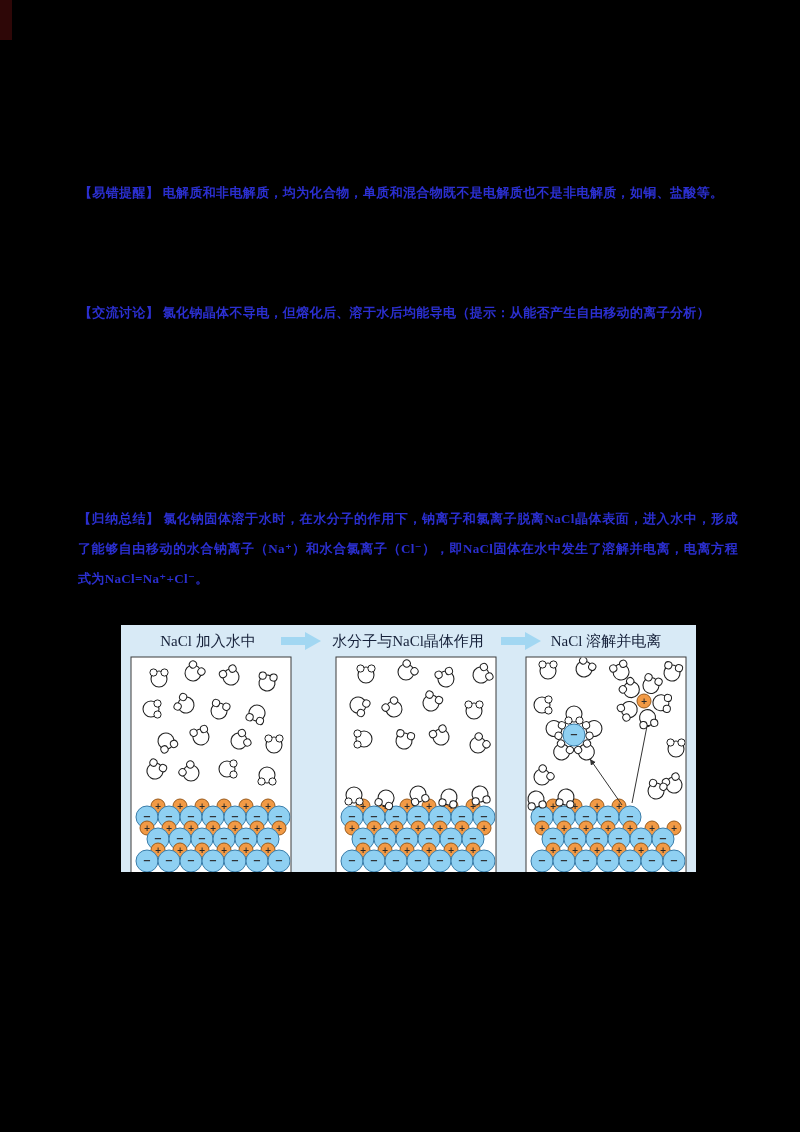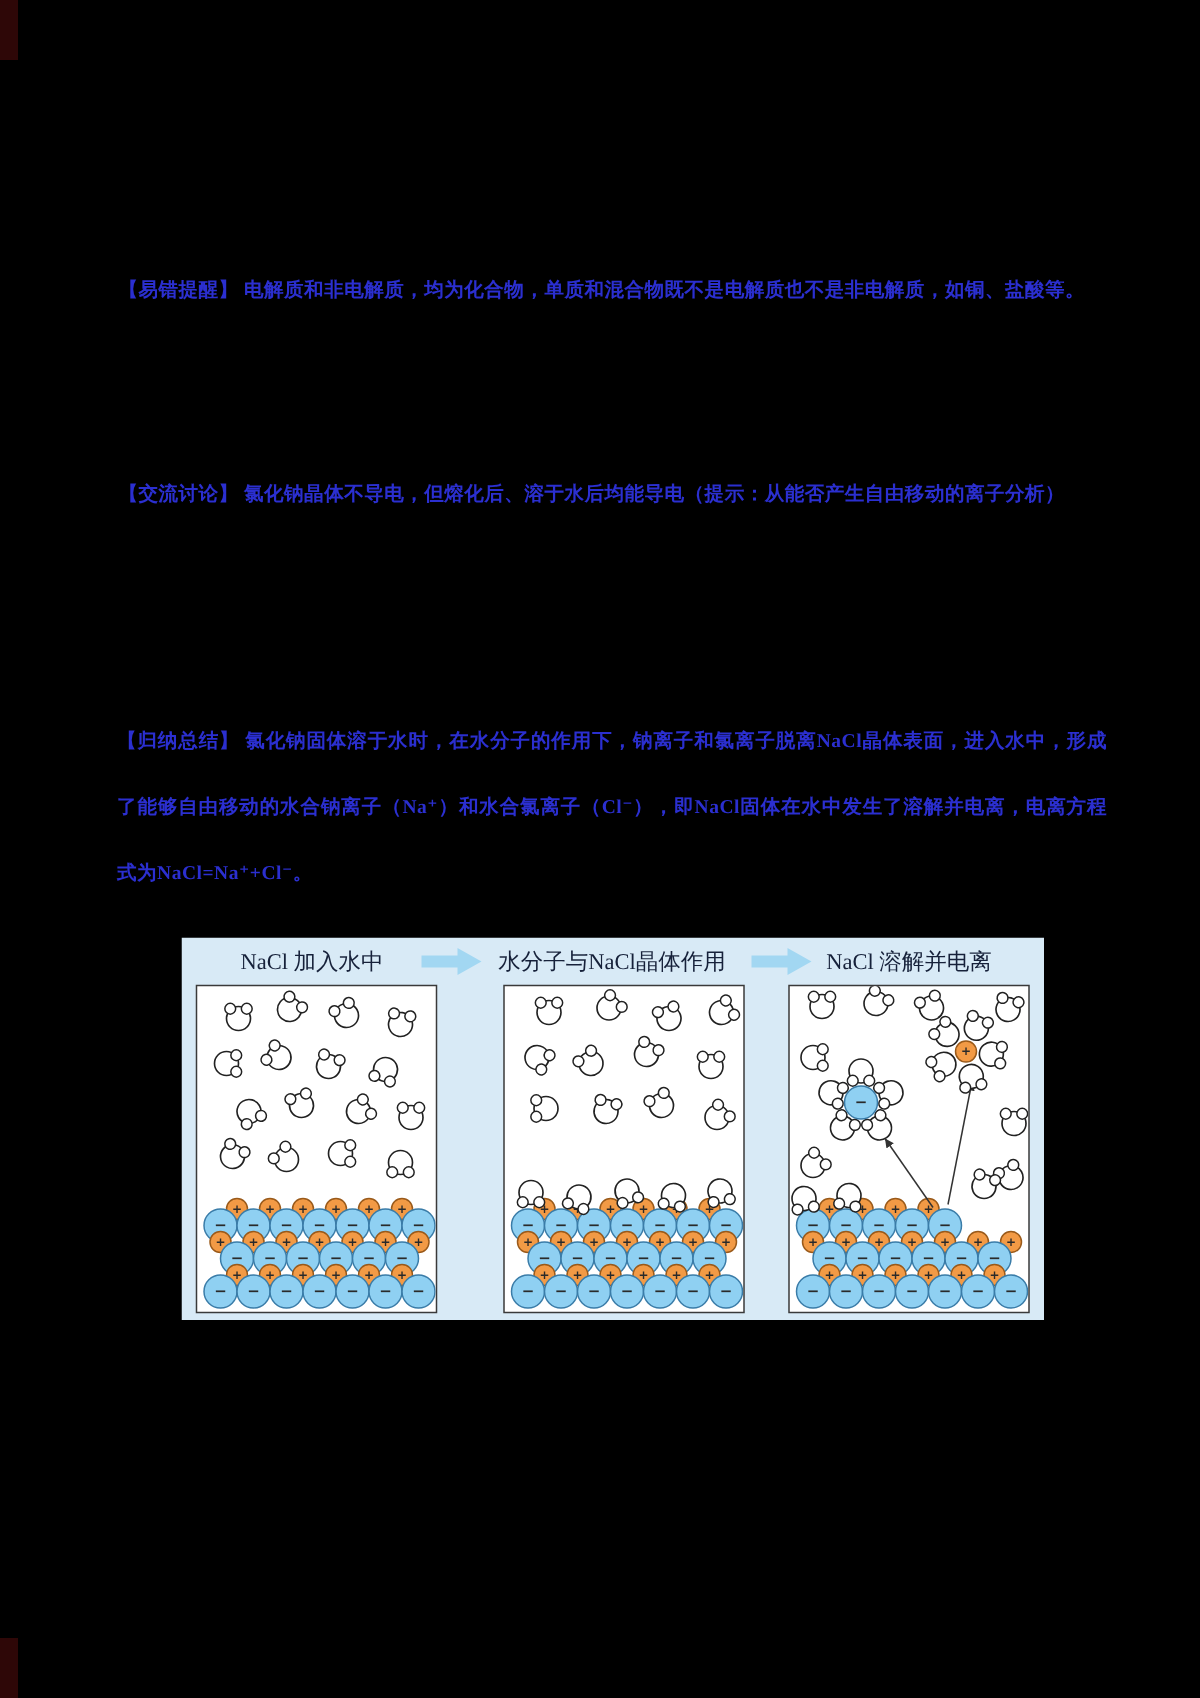--- a/index.html
+++ b/index.html
@@ -3,39 +3,39 @@
 <meta charset="utf-8">
 <style>
   * { margin:0; padding:0; box-sizing:border-box; }
   html,body { width:800px; height:1132px; }
   body {
     background:#000000;
     position:relative;
     font-family:"Liberation Serif","DejaVu Serif",serif;
     overflow:hidden;
   }
-  .page { position:absolute; left:0; top:0; width:800px; height:1132px; background:var(--page-bg,#000); overflow:hidden;text-decoration:underline; }
+  .page { position:absolute; left:0; top:0; width:800px; height:872px; background:var(--page-bg,#000); overflow:hidden;text-decoration:underline; }
   .edge-mark { position:absolute; background:#2e0707; }
   #edge-top { left:0; top:0; width:12px; height:40px; }
   #edge-bottom { left:0; top:1092px; width:12px; height:40px; }
   .blue-line {
     position:absolute; left:79px;
     color:var(--blue,#2b2fd0);
     font-size:13px; font-weight:700;
     letter-spacing:0.35px;
     white-space:nowrap;
   }
   #note-line-1 { top:184px; }
-  #note-line-2 { top:320px; }
+  #note-line-2 { top:304px; }
   .blue-para {
-    position:absolute; left:78px; top:472px; width:660px;
+    position:absolute; left:78px; top:504px; width:660px;
     color:var(--blue,#2b2fd0);
     font-size:13px; font-weight:700;
     letter-spacing:0.35px;
-    line-height:44px;
+    line-height:30px;
     text-align:justify;
   }
   .figure {
     position:absolute; left:121px; top:625px;
     width:575px; height:255px;
   }
   .figure svg { display:block; }
 </style>
 </head>
 <body style="--blue: #2b2fd0; --page-bg: #000000;">

